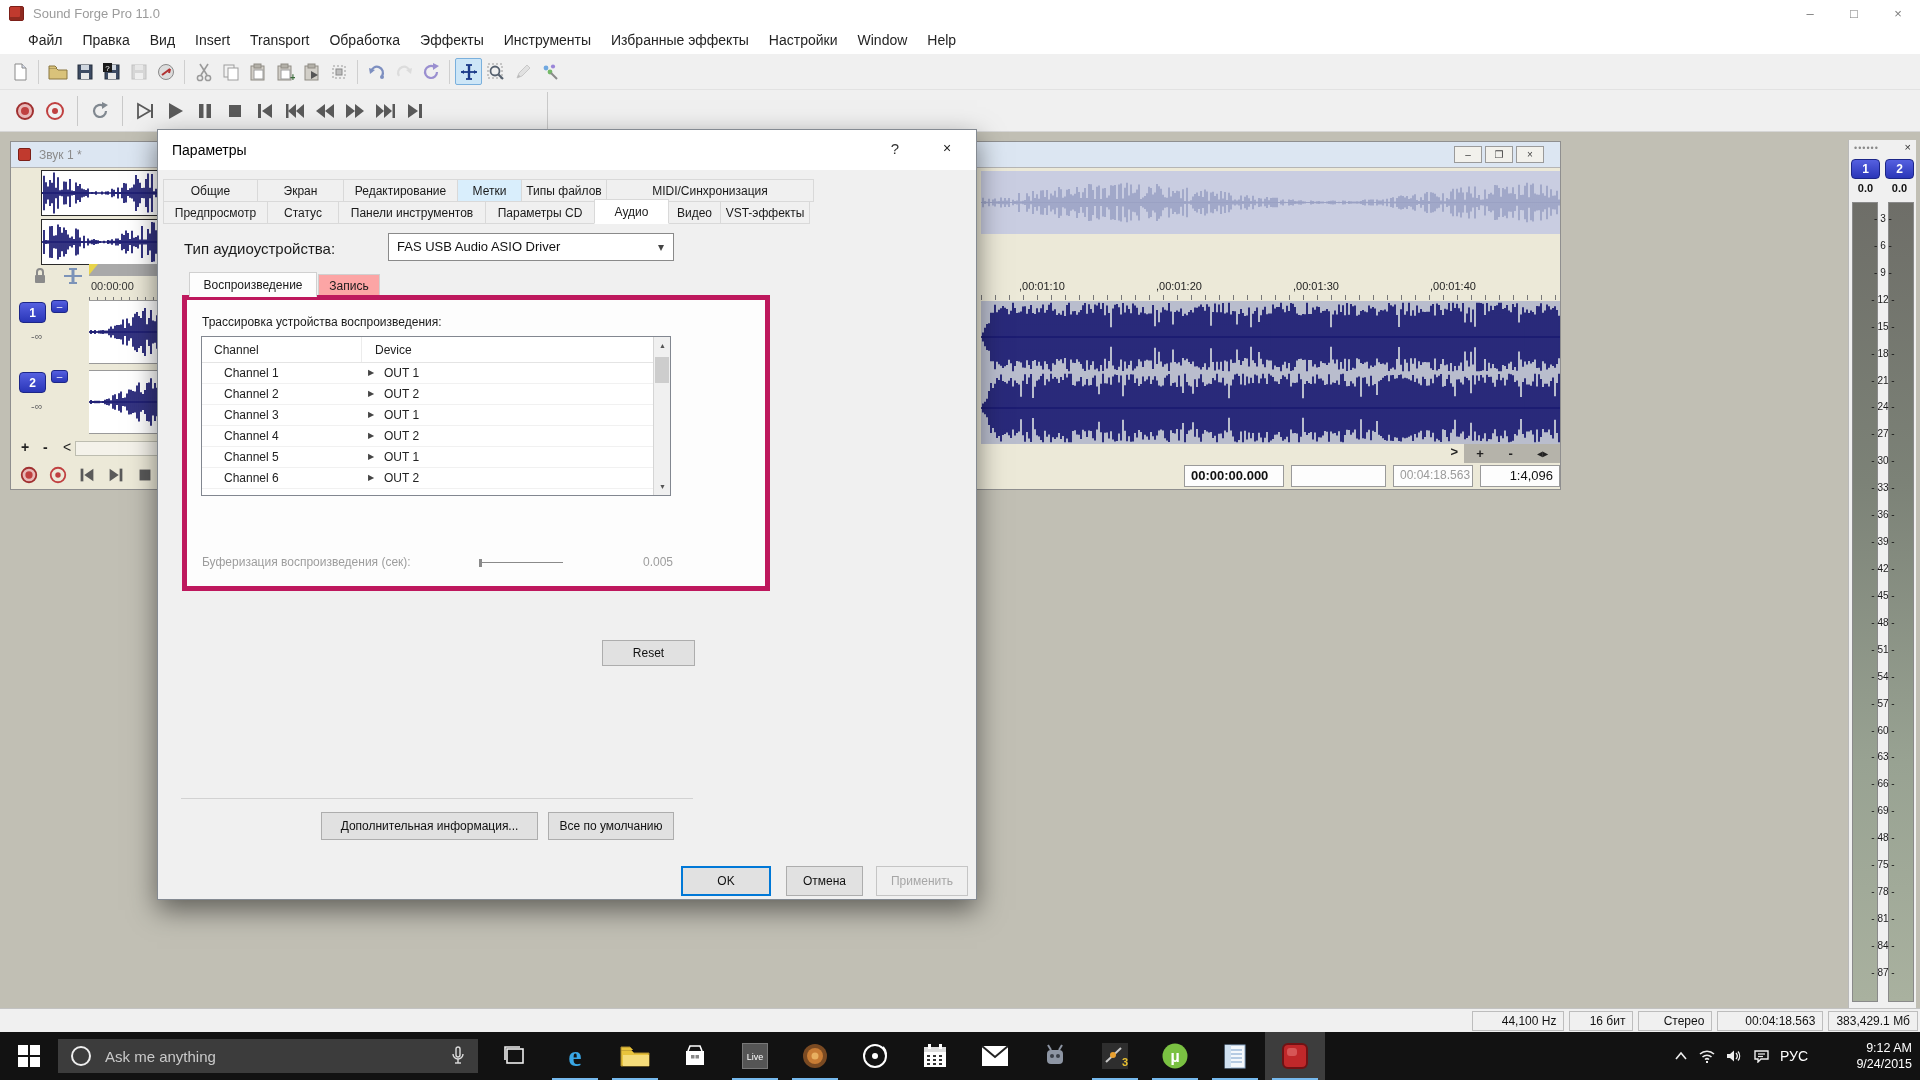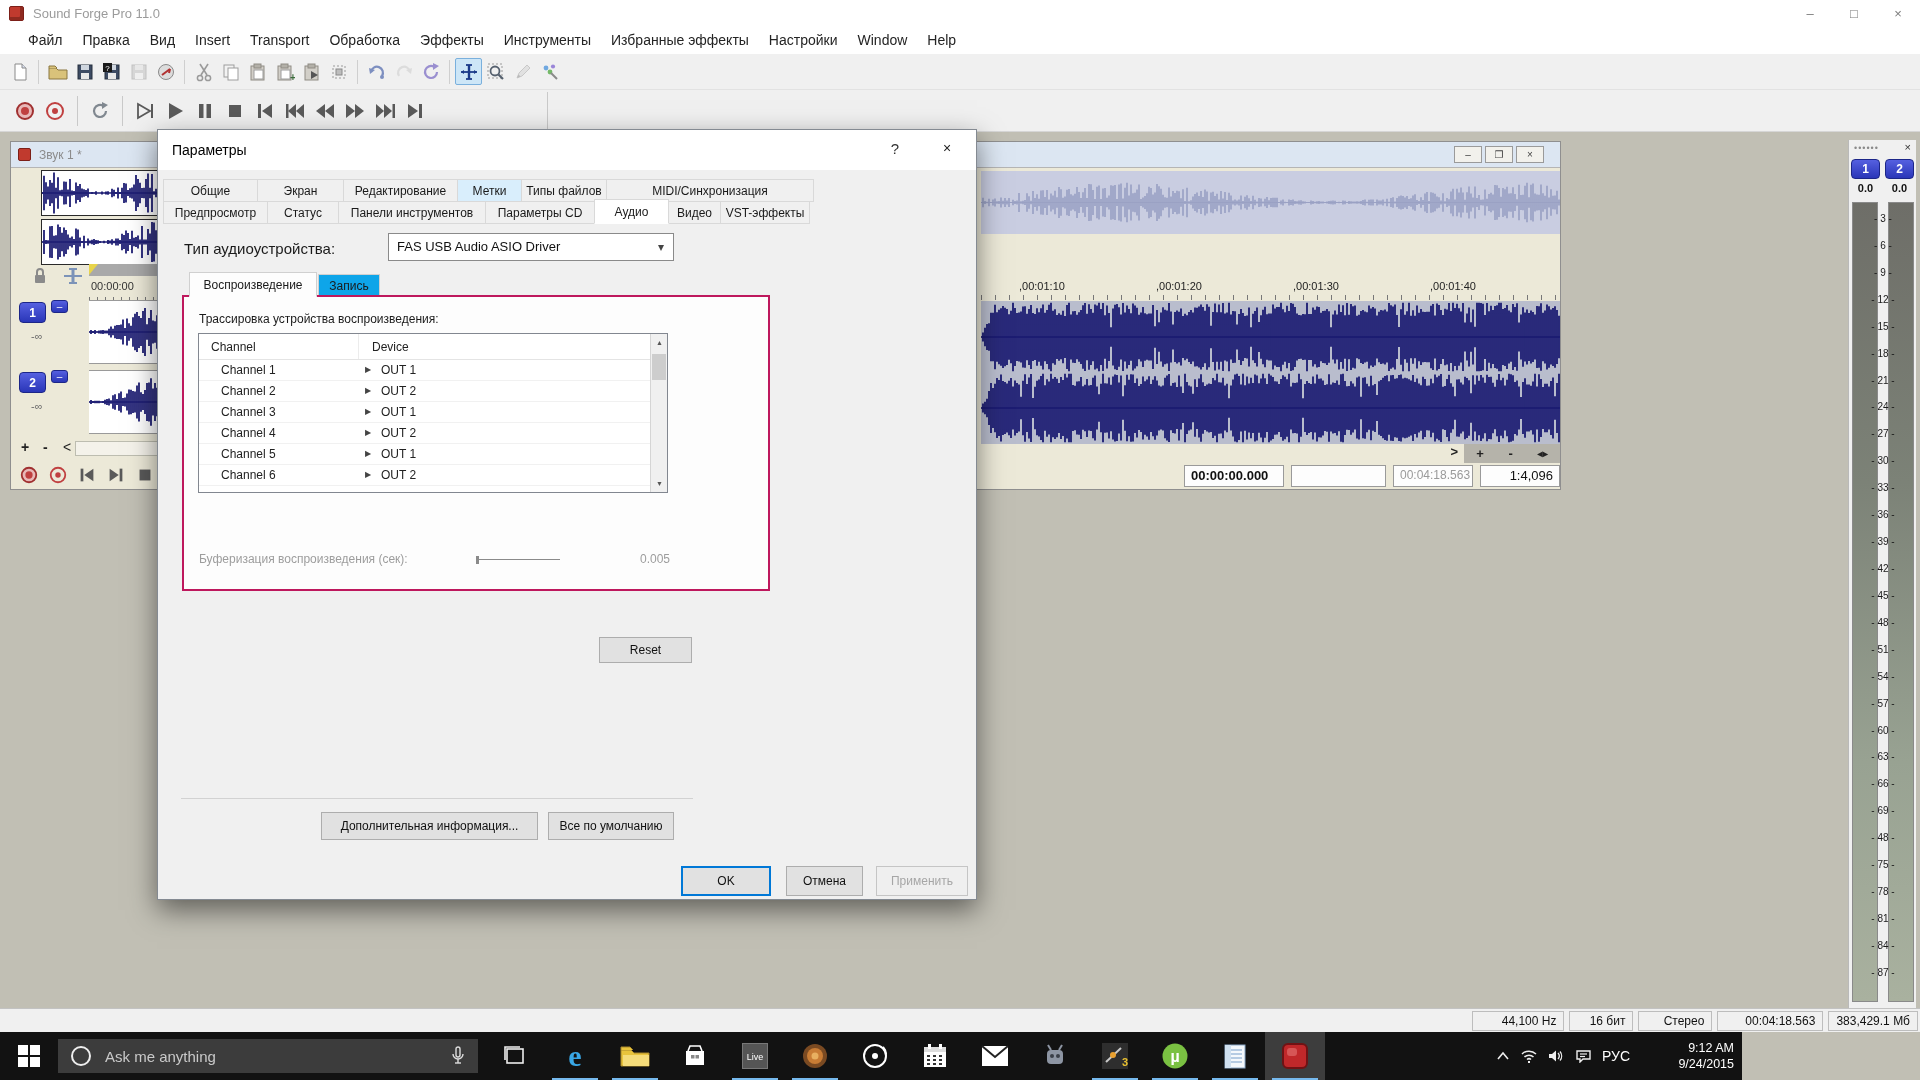--- a/index.html
+++ b/index.html
@@ -85,25 +85,25 @@
   #dlg-help { position:absolute; left:726px; top:10px; font-size:15px; color:#333; width:22px; text-align:center; }
   #dlg-close { position:absolute; left:776px; top:10px; font-size:14px; color:#222; width:26px; text-align:center; }
   .tabrow { position:absolute; left:5px; display:flex; }
   #tabrow1 { top:49px; } #tabrow2 { top:71px; }
   .tab { height:23px; border:1px solid #d9d9d9; background:#f0f0f0; font-size:12px; color:#1a1a1a; display:flex; align-items:center; justify-content:center; margin-right:-1px; }
   .tab.highlight { background:#d9eefc; }
   .tab.active { background:#fff; border-bottom-color:#fff; height:25px; margin-top:-2px; z-index:2; }
   #dlg-devlabel { position:absolute; left:26px; top:110px; font-size:15px; color:#1a1a1a; }
   #dlg-select { position:absolute; left:230px; top:103px; width:286px; height:28px; background:#fff; border:1px solid #8a8a8a; font-size:13px; color:#111; line-height:26px; padding-left:8px; }
   #dlg-select .chev { position:absolute; right:9px; top:0; color:#444; font-size:12px; }
-  .subtab { position:absolute; height:23px; border:1px solid #d0d0d0; background:#0ea5e9; font-size:12px; color:#1a1a1a; display:flex; align-items:center; justify-content:center; }
+  .subtab { position:absolute; height:23px; border:1px solid #d0d0d0; background:#fca5a5; font-size:12px; color:#1a1a1a; display:flex; align-items:center; justify-content:center; }
   .subtab.active { background:#fdfdfd; border-bottom-color:#fdfdfd; height:25px; z-index:3; }
   #subtab1 { left:31px; top:142px; width:128px; }
   #subtab2 { left:160px; top:144px; width:62px; }
-  #groupbox { position:absolute; left:24px; top:165px; width:588px; height:296px; background:#fdfdfd; border:2px solid #be185d; }
+  #groupbox { position:absolute; left:24px; top:165px; width:588px; height:296px; background:#fdfdfd; border:5px solid #be185d; }
   #routing-label { position:absolute; left:15px; top:15px; font-size:12px; color:#1a1a1a; }
   #route-table { position:absolute; left:14px; top:36px; width:470px; height:160px; background:#fff; border:1px solid #828790; }
   #rt-header { position:absolute; left:0; top:0; width:100%; height:26px; border-bottom:1px solid #e4e4e4; display:flex; font-size:12px; color:#222; }
   #rt-col1 { width:160px; padding:6px 0 0 12px; border-right:1px solid #ececec; }
   #rt-col2 { padding:6px 0 0 13px; }
   #rt-body { position:absolute; left:0; top:26px; width:451px; }
   .rt-row { height:21px; display:flex; border-bottom:1px solid #f1f1f1; font-size:12px; color:#222; }
   .rt-ch { width:160px; padding:3px 0 0 22px; }
   .rt-arrow { width:18px; padding-top:5px; font-size:8px; color:#444; text-align:center; }
   .rt-dev { padding:3px 0 0 4px; }
@@ -117,21 +117,21 @@
   #buffer-value { position:absolute; left:430px; top:255px; width:56px; text-align:right; font-size:12px; color:#9d9d9d; }
   #dlg-sep { position:absolute; left:23px; top:668px; width:512px; height:1px; background:#d2d2d2; }
   .dlg-btn { position:absolute; background:#e1e1e1; border:1px solid #adadad; font-size:12px; color:#111; display:flex; align-items:center; justify-content:center; }
   #info-btn { left:163px; top:682px; width:217px; height:28px; }
   #defaults-btn { left:390px; top:682px; width:126px; height:28px; }
   #ok-btn { left:523px; top:736px; width:90px; height:30px; border:2px solid #0078d7; }
   #cancel-btn { left:628px; top:736px; width:77px; height:30px; }
   #apply-btn { left:718px; top:736px; width:92px; height:30px; color:#a6a6a6; background:#efefef; border-color:#c5c5c5; }
 
   
-  #taskbar { left:0; top:1032px; width:1742px; height:48px; background:#121212; }
+  #taskbar { left:0; top:1032px; width:1920px; height:48px; background:#121212; }
   #start-btn { position:absolute; left:0; top:0; width:58px; height:48px; display:flex; align-items:center; justify-content:center; }
   #search-box { position:absolute; left:58px; top:7px; width:420px; height:34px; background:#3c3c3c; display:flex; align-items:center; }
   #search-circle { width:20px; height:20px; border:2px solid #eee; border-radius:50%; margin-left:13px; }
   #search-text { margin-left:14px; font-size:15px; color:#c9c9c9; flex:1; }
   #mic-icon { margin-right:13px; }
   #taskview-btn { position:absolute; left:492px; top:0; width:46px; height:48px; display:flex; align-items:center; justify-content:center; }
   #apps { position:absolute; left:545px; top:0; height:48px; display:flex; }
   .app-cell { width:60px; height:48px; position:relative; display:flex; align-items:center; justify-content:center; }
   .app-cell.current { background:#3d3d3d; }
   .app-cell.open::after { content:""; position:absolute; left:7px; right:7px; bottom:0; height:2px; background:#76b9ed; }

